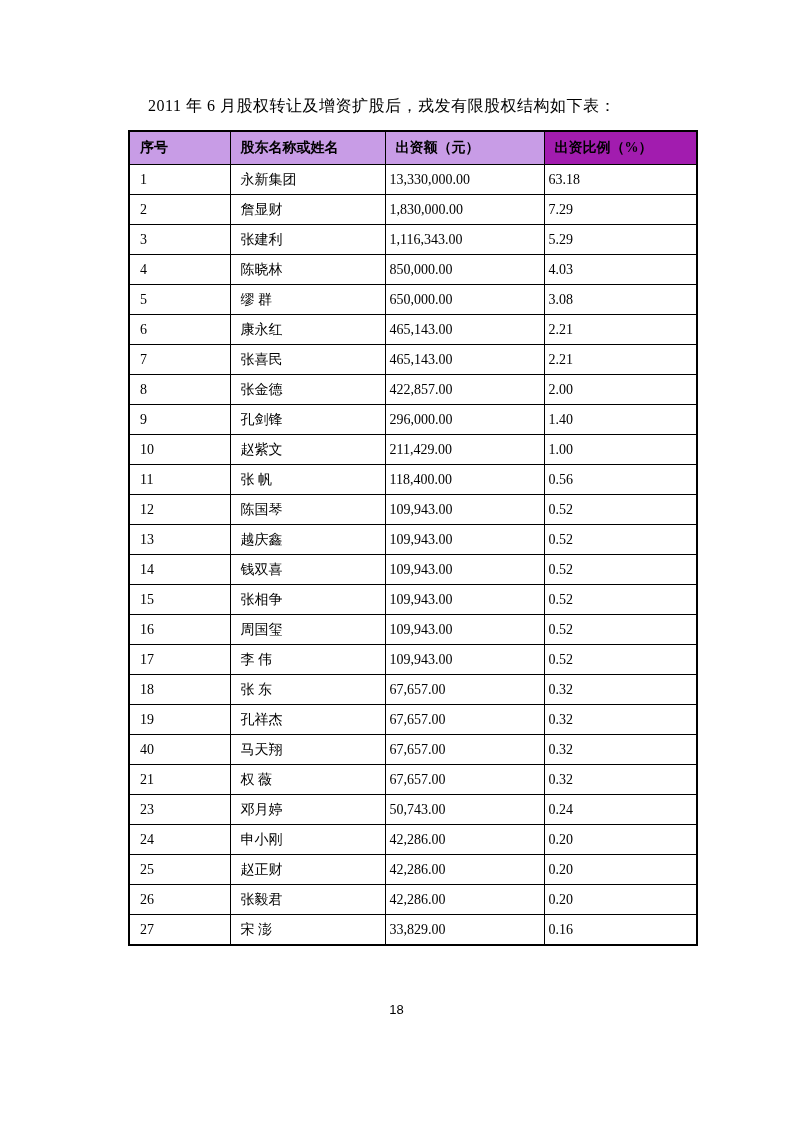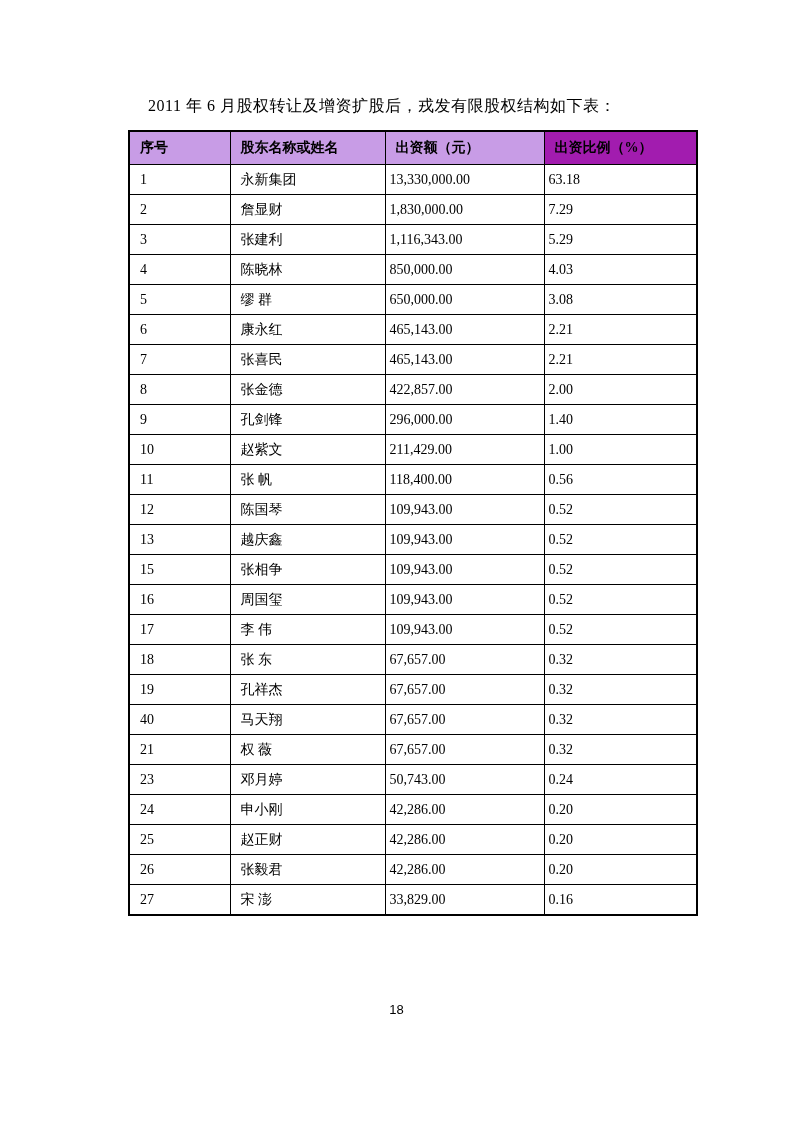--- a/index.html
+++ b/index.html
@@ -163,20 +163,26 @@
           <td class="num">109,943.00</td>
           <td class="num">0.52</td>
         </tr>
         <tr>
           <td>13</td>
           <td>越庆鑫</td>
           <td class="num">109,943.00</td>
           <td class="num">0.52</td>
         </tr>
         <tr>
+          <td>14</td>
+          <td>钱双喜</td>
+          <td class="num">109,943.00</td>
+          <td class="num">0.52</td>
+        </tr>
+        <tr>
           <td>15</td>
           <td>张相争</td>
           <td class="num">109,943.00</td>
           <td class="num">0.52</td>
         </tr>
         <tr>
           <td>16</td>
           <td>周国玺</td>
           <td class="num">109,943.00</td>
           <td class="num">0.52</td>

